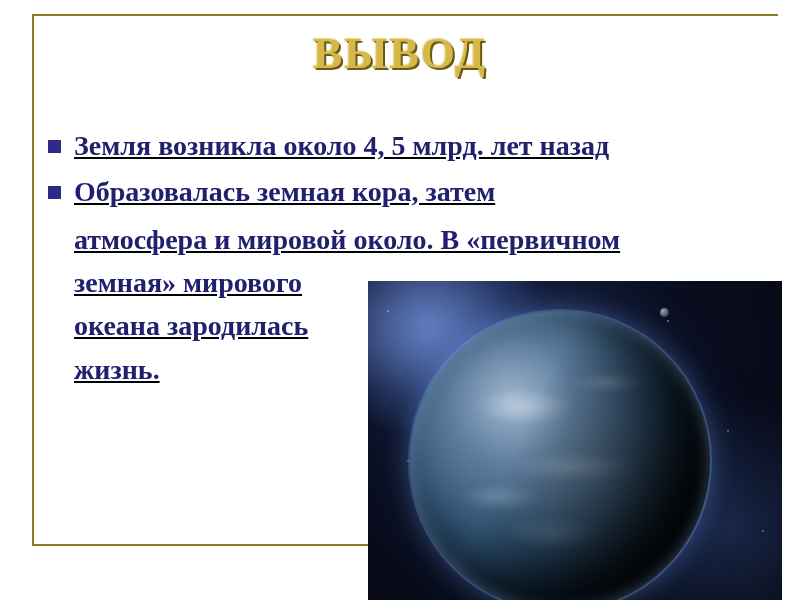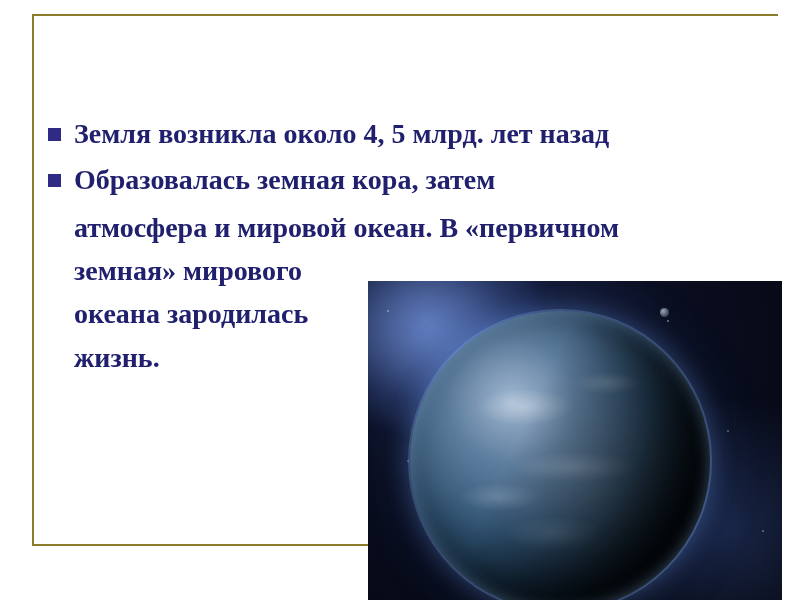--- a/index.html
+++ b/index.html
@@ -62,22 +62,23 @@
     color: #d6b84a;
     text-shadow:
       2px 2px 0 #6b5a12,
       -1px -1px 0 #f0e09a,
       0 0 2px #8a7c2a;
   }
 
   .content {
     position: absolute;
     left: 40px;
-    top: 114px;
+    top: 126px;
     width: 740px;
+    text-decoration: underline;
   }
 
   .bullet-row {
     display: block;
     position: relative;
     margin-bottom: 6px;
   }
 
   .bullet-marker {
     position: absolute;
@@ -226,34 +227,35 @@
 </style>
 </head>
 <body>
 
 <div class="slide">
 
   <div class="frame-top"></div>
   <div class="frame-left"></div>
   <div class="frame-bottom"></div>
 
+  <div class="title">ВЫВОД</div>
 
   <div class="content">
 
     <div class="bullet-row">
       <span class="bullet-marker"></span>
       <span class="bullet-text">Земля возникла около 4, 5 млрд. лет назад</span>
     </div>
 
     <div class="bullet-row para-2">
       <span class="bullet-marker"></span>
       <span class="bullet-text">Образовалась земная кора, затем</span>
     </div>
 
-    <div class="wrap-text">атмосфера и мировой океан. В «первичном</div>
+    <div class="wrap-text">атмосфера и мировой около. В «первичном</div>
     <div class="wrap-text">земная» мирового</div>
     <div class="wrap-text">океана зародилась</div>
     <div class="wrap-text">жизнь.</div>
 
   </div>
 
   <div class="earth-wrap">
     <div class="space"></div>
     <div class="stars"></div>
     <div class="nebula"></div>

